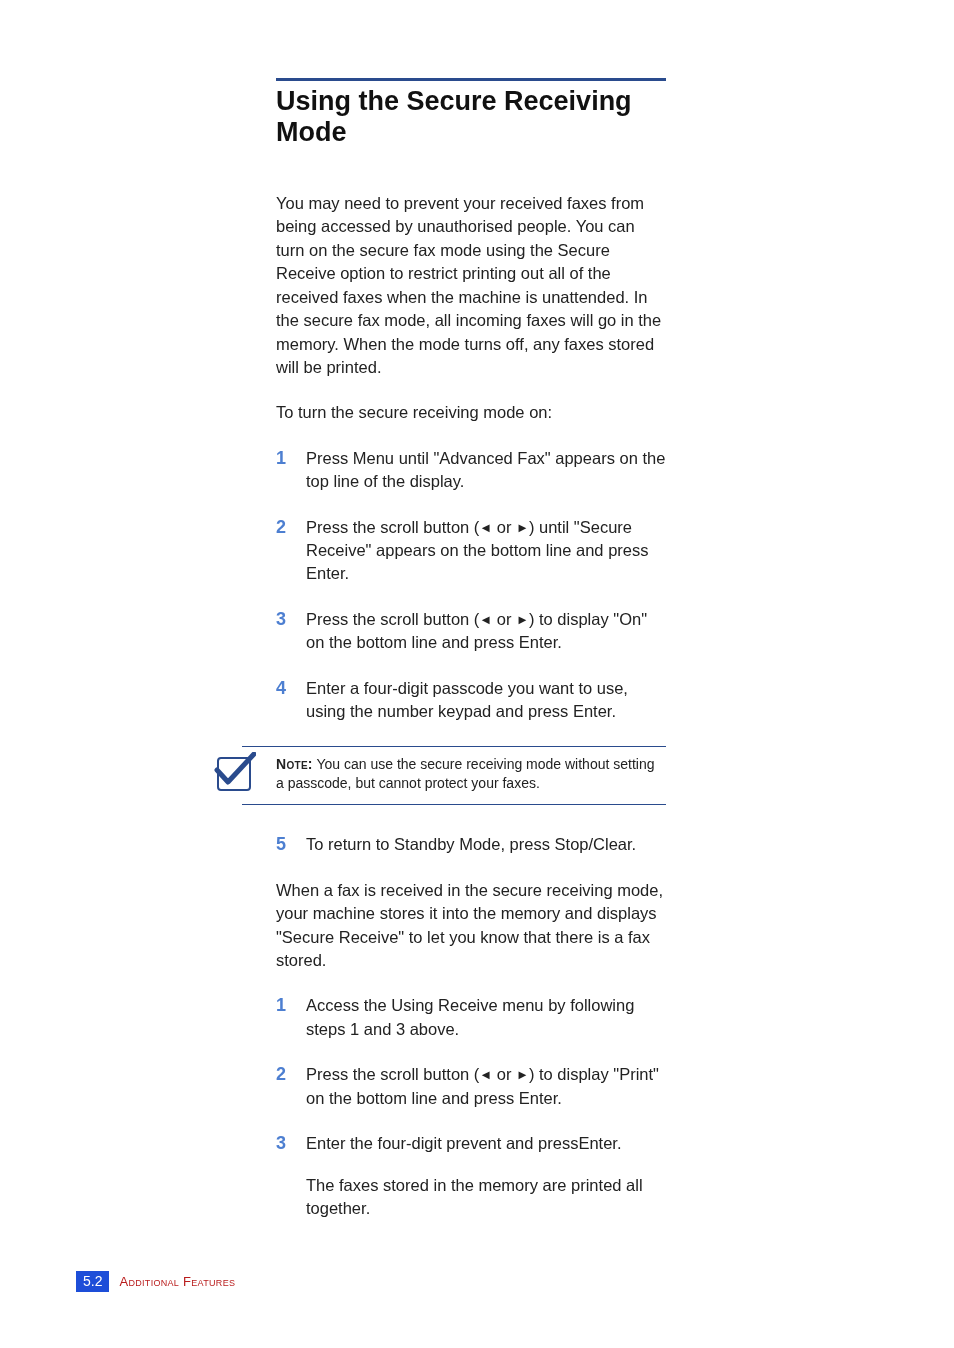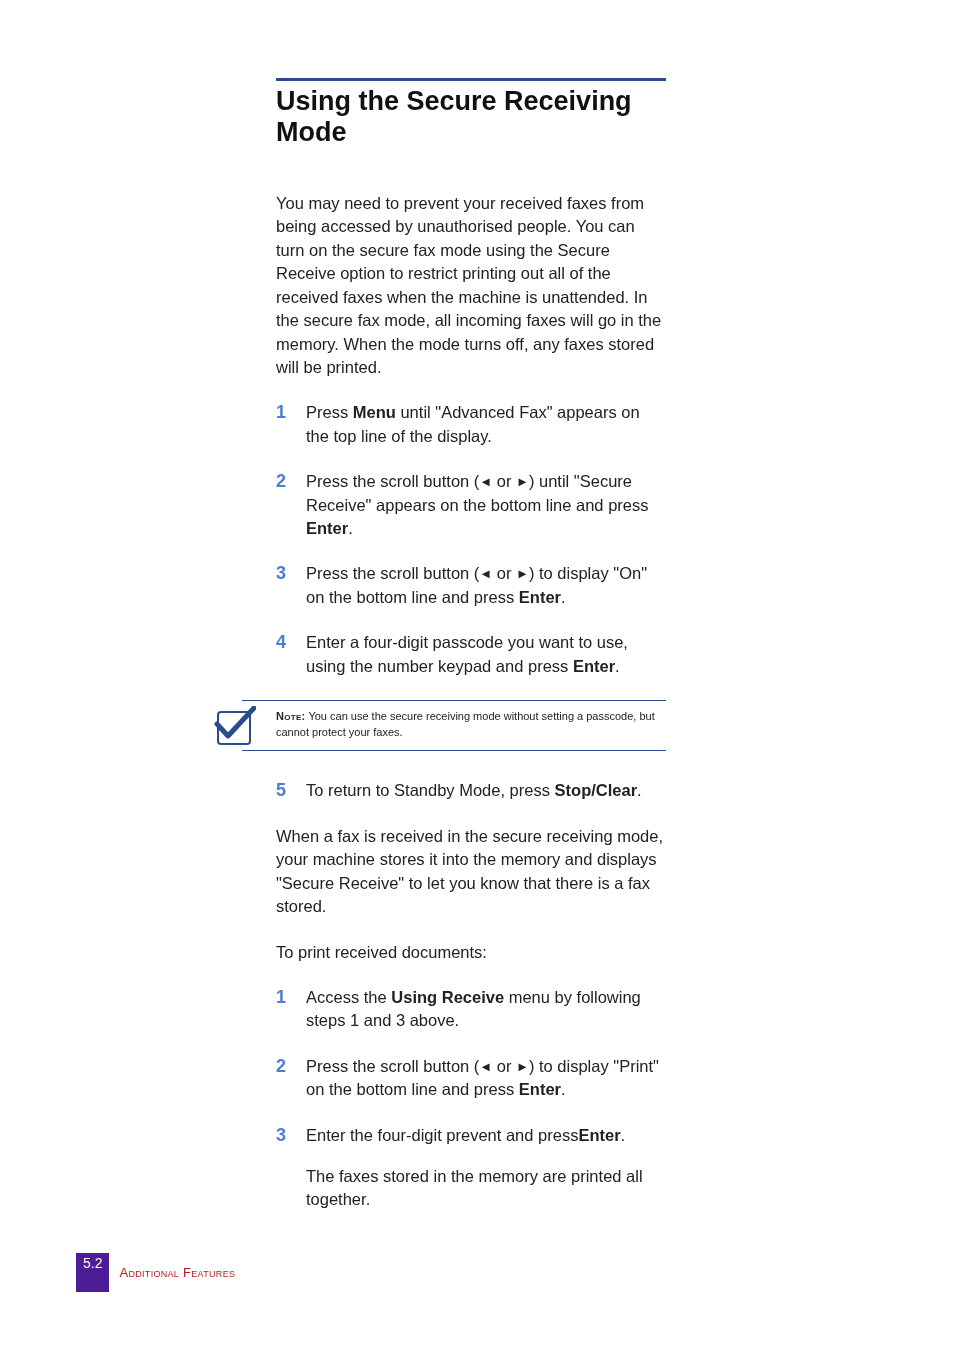--- a/index.html
+++ b/index.html
@@ -6,43 +6,44 @@
   html, body { width: 954px; height: 1348px; background: #ffffff; font-family: Verdana, Geneva, sans-serif; color: #222; }
   .page { position: relative; width: 772px; height: 1348px; padding: 78px 106px 60px 106px; }
   .rule-area { position: relative; margin-left: 0; }
   .top-bar { height: 3px; background: #2a4b8d; margin-left: 170px; margin-bottom: 5px; }
   .heading { font-size: 27px; font-weight: bold; color: #111; margin-left: 170px; margin-bottom: 44px; }
   .body { margin-left: 170px; font-size: 16.5px; line-height: 1.42; color: #222; }
   .para { margin-bottom: 22px; }
   .step { display: flex; align-items: flex-start; margin-bottom: 22px; }
   .step-num { color: #4d7fd1; font-weight: bold; font-size: 18px; width: 30px; flex: 0 0 30px; line-height: 1.3; }
   .step-text { flex: 1; }
-  .bold { font-weight: bold; }
+  .bold { font-weight: normal; }
   .tri { font-size: 13px; position: relative; top: -1px; }
   .note-wrap { position: relative; margin-left: 136px; margin-bottom: 28px; margin-top: 6px; }
-  .note-box { border-top: 1px solid #2a4b8d; border-bottom: 1px solid #2a4b8d; padding: 8px 0 10px 34px; font-size: 11px; line-height: 1.42; }
+  .note-box { border-top: 1px solid #2a4b8d; border-bottom: 1px solid #2a4b8d; padding: 8px 0 10px 34px; font-size: 14px; line-height: 1.42; }
   .note-label { font-variant: small-caps; font-weight: bold; letter-spacing: 0.3px; }
   .note-icon { position: absolute; left: -30px; top: 6px; width: 44px; height: 44px; }
   .footer { position: absolute; left: 76px; bottom: 56px; display: flex; align-items: center; }
-  .footer-badge { background: #4c1d95; color: #fff; font-size: 14px; padding: 2px 7px 21px 7px; font-weight: 400; }
+  .footer-badge { background: #1d4ed8; color: #fff; font-size: 14px; padding: 2px 7px 3px 7px; font-weight: 400; }
   .footer-text { font-size: 13px; color: #b91c1c; margin-left: 10px; font-variant: small-caps; letter-spacing: 0.3px; }
 </style>
 </head>
 <body>
 
 <div class="page">
 
   <div class="rule-area">
     <div class="top-bar"></div>
     <h1 class="heading">Using the Secure Receiving Mode</h1>
 
     <div class="body">
 
       <p class="para">You may need to prevent your received faxes from being accessed by unauthorised people. You can turn on the secure fax mode using the Secure Receive option to restrict printing out all of the received faxes when the machine is unattended. In the secure fax mode, all incoming faxes will go in the memory. When the mode turns off, any faxes stored will be printed.</p>
 
+      <p class="para">To turn the secure receiving mode on:</p>
 
       <div class="step">
         <div class="step-num">1</div>
         <div class="step-text"><span>Press </span><span class="bold">Menu</span><span> until "Advanced Fax" appears on the top line of the display.</span></div>
       </div>
 
       <div class="step">
         <div class="step-num">2</div>
         <div class="step-text"><span>Press the scroll button (</span><span class="tri">◄</span><span> or </span><span class="tri">►</span><span>) until "Secure Receive" appears on the bottom line and press </span><span class="bold">Enter</span><span>.</span></div>
       </div>
@@ -70,21 +71,20 @@
 
     <div class="body">
 
       <div class="step">
         <div class="step-num">5</div>
         <div class="step-text"><span>To return to Standby Mode, press </span><span class="bold">Stop/Clear</span><span>.</span></div>
       </div>
 
       <p class="para">When a fax is received in the secure receiving mode, your machine stores it into the memory and displays "Secure Receive" to let you know that there is a fax stored.</p>
 
-      <p class="para" style="margin-top:6px;">To print received documents:</p>
 
       <div class="step">
         <div class="step-num">1</div>
         <div class="step-text"><span>Access the </span><span class="bold">Using Receive</span><span> menu by following steps 1 and 3 above.</span></div>
       </div>
 
       <div class="step">
         <div class="step-num">2</div>
         <div class="step-text"><span>Press the scroll button (</span><span class="tri">◄</span><span> or </span><span class="tri">►</span><span>) to display "Print" on the bottom line and press </span><span class="bold">Enter</span><span>.</span></div>
       </div>

